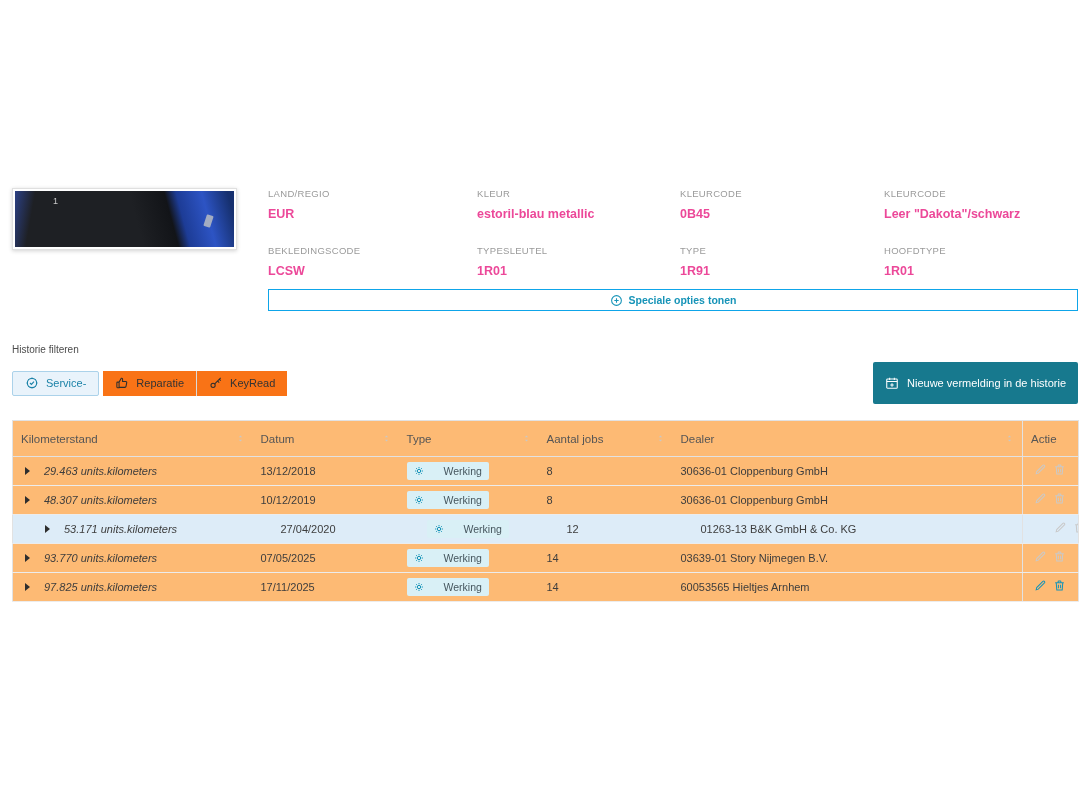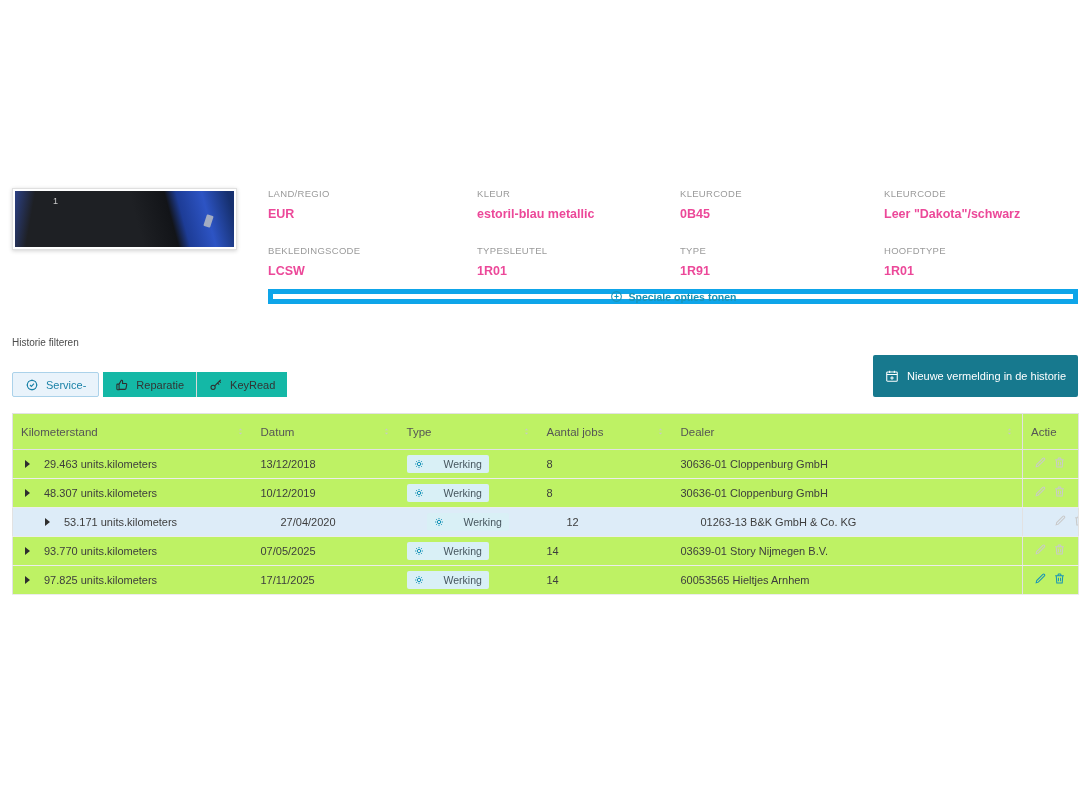--- a/index.html
+++ b/index.html
@@ -19,51 +19,51 @@
       #1e2024; }
   .img-counter { position:absolute; left:38px; top:5px; color:#c9c9c9; font-size:9px; }
   .door-latch { position:absolute; right:22px; top:24px; width:7px; height:12px;
                 background:#b9bcc2; transform:rotate(18deg); border-radius:1px; opacity:.85; }
 
   .vehicle-details { margin-left:31px; flex:1; }
   .info-grid { display:grid; grid-template-columns:209px 203px 204px 1fr; row-gap:24px; }
   .info-label { font-size:9.5px; color:#9a9a9a; letter-spacing:.3px; margin-bottom:8px; }
   .info-value { font-size:12.5px; font-weight:bold; color:#ec4899; }
 
-  .special-options { margin-top:11px; width:100%; height:15px; border:5px solid #0ea5e9;
+  .special-options { margin-top:11px; width:100%; height:22px; border:1px solid #0ea5e9;
     background:#fff; display:flex; align-items:center; justify-content:center; gap:6px;
     color:var(--accent); font-size:10.5px; font-weight:bold; cursor:pointer; font-family:inherit; }
 
   .section-title { margin:39px 0 0; font-size:13px; font-weight:bold; color:#1c1c1c; }
   .filter-label { margin-top:33px; font-size:10px; color:#4c4c4c; }
 
-  .toolbar { margin-top:7px; display:flex; align-items:flex-end; justify-content:space-between; }
+  .toolbar { margin-top:7px; display:flex; align-items:center; justify-content:space-between; }
   .chips { display:flex; align-items:stretch; height:25px; }
-  .chip { display:inline-flex; align-items:center; gap:7px; padding:0 12px; background:#14b8a6;
+  .chip { display:inline-flex; align-items:center; gap:7px; padding:0 12px; background:#f97316;
           border:none; color:#333; font-size:11px; cursor:pointer; font-family:inherit; }
   .chip.active { background:var(--chip-active-bg); border:1px solid var(--chip-active-border);
                  color:#1c83a8; margin-right:4px; border-radius:2px; }
   .chip:not(.active) + .chip:not(.active) { border-left:1px solid #dadada; }
   .chip-icon { display:inline-flex; align-items:center; }
 
   .new-entry { height:42px; display:inline-flex; align-items:center; gap:8px; padding:0 12px;
                background:var(--teal-button); color:#fff; border:none; font-size:11px;
                border-radius:2px; cursor:pointer; font-family:inherit; }
 
   
   table { margin-top:16px; width:1066px; border-collapse:collapse; table-layout:fixed;
-          border:1px solid #e2e2e2; background:#bef264; font-size:11px; color:#3d3d3d; }
+          border:1px solid #e2e2e2; background:#fdba74; font-size:11px; color:#3d3d3d; }
   th { height:36px; font-weight:400; color:#555; text-align:left; padding:0 8px;
        border-bottom:1px solid #e2e2e2; font-size:11.5px; cursor:pointer; }
   .th-inner { display:flex; align-items:center; justify-content:space-between; }
   td { height:29px; padding:0 8px; border-bottom:1px solid #ececec; overflow:hidden;
        white-space:nowrap; }
   tr.highlighted td { background:var(--highlight-row);padding-left:28px; }
   td.td-actions, th.col-actie { border-left:1px solid #e2e2e2; }
-  .km-wrap { display:flex; align-items:center; gap:14px; padding-left:4px; }
+  .km-wrap { display:flex; align-items:center; gap:14px; padding-left:4px;font-style:italic; }
   .expander { width:0; height:0; border-top:4px solid transparent; border-bottom:4px solid transparent;
               border-left:5px solid #2e2e2e; cursor:pointer; flex:0 0 auto; }
   .badge { display:inline-flex; align-items:center; gap:20px; background:var(--badge-bg);
            color:var(--badge-text); padding:3px 7px; border-radius:2px; font-size:10.5px; }
   .td-actions { text-align:left; }
   .action-btn { background:none; border:none; padding:2px 3px; color:var(--disabled-icon);
                 cursor:pointer; vertical-align:middle; }
   tr.actions-enabled .action-btn { color:var(--accent); }
   .sort-glyph { flex:0 0 auto; margin-left:4px; }
 </style>

